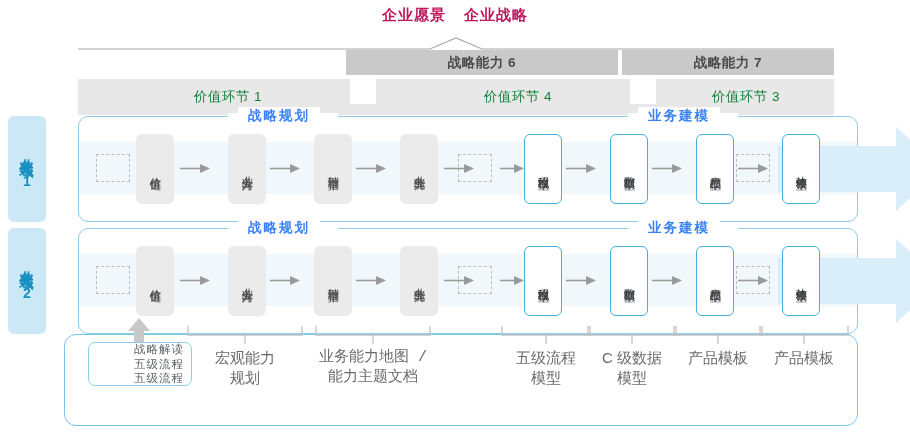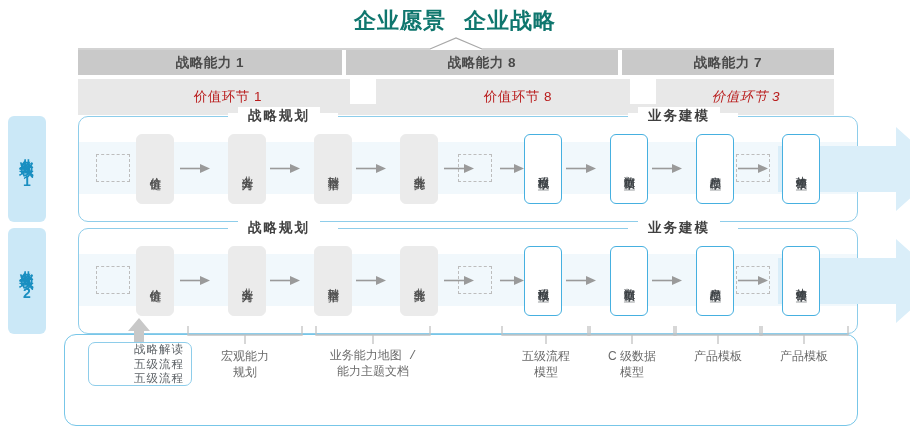--- a/index.html
+++ b/index.html
@@ -9,22 +9,22 @@
     font-family:"Liberation Sans","DejaVu Sans",sans-serif;
     overflow:hidden;
     position:relative;
   }
   .stage{position:absolute;left:0;top:0;width:910px;height:432px;}
 
   
   .top-titles{
     position:absolute;left:0;top:6px;width:910px;
     text-align:center;
-    color:#0f766e;
-    font-size:22px;font-weight:bold;
+    color:#be185d;
+    font-size:15px;font-weight:bold;
     letter-spacing:1px;
   }
   .top-titles span{display:inline-block;}
   .gap-t{display:inline-block;width:18px;}
 
   
   .peak-line{position:absolute;left:78px;top:36px;width:756px;height:14px;}
 
   
   .cap-row{position:absolute;left:78px;top:50px;width:756px;height:25px;}
@@ -36,28 +36,28 @@
     letter-spacing:.5px;
   }
   .cap1{left:0;width:264px;}
   .cap2{left:268px;width:272px;}
   .cap3{left:544px;width:212px;}
 
   
   .vc-row{position:absolute;left:78px;top:79px;width:756px;height:25px;}
   .vc{
     position:absolute;top:0;height:36px;
-    background:#e8e8e8;color:#b91c1c;
+    background:#e8e8e8;color:#15803d;
     font-size:13.5px;
     display:flex;align-items:center;justify-content:center;
     letter-spacing:.5px;
   }
   .vc1{left:0;width:300px;}
   .vc2{left:300px;width:280px;}
-  .vc3{left:580px;width:176px;font-style:italic;}
+  .vc3{left:580px;width:176px;}
   .vnotch{
     position:absolute;top:0;height:25px;width:26px;
     background:#ffffff;
     z-index:3;
   }
   .vnotch svg{display:block;}
 
   
   .domain{
     position:absolute;left:8px;width:38px;
@@ -97,21 +97,21 @@
   
   .bigarrow{
     position:absolute;left:700px;top:8px;width:165px;height:90px;
     z-index:1;
   }
 
   
   .sect-title{
     position:absolute;top:-9px;
     background:#ffffff;padding:0 10px;
-    color:#404040;font-size:13.5px;font-weight:bold;
+    color:#3b82f6;font-size:13.5px;font-weight:bold;
     letter-spacing:2px;
     z-index:6;
   }
   .sect-sp{left:160px;}
   .sect-bm{left:560px;text-align:center;}
   
   .gapmask{position:absolute;top:-3px;height:6px;background:#ffffff;z-index:5;}
 
   
   .dashbox{
@@ -140,21 +140,21 @@
 
   
   .arrow{
     position:absolute;top:47px;width:30px;height:11px;z-index:4;
   }
 
   
   .bracket{position:absolute;z-index:4;}
   .blabel{
     position:absolute;text-align:center;
-    color:#6a6a6a;font-size:12px;line-height:1.35;
+    color:#6a6a6a;font-size:15px;line-height:1.35;
     z-index:4;
   }
   .upArrow{position:absolute;z-index:6;}
 
   .srcbox{
     position:absolute;left:88px;top:342px;width:104px;height:44px;
     border:1.3px solid #8ecdea;border-radius:7px;background:#ffffff;
     display:flex;align-items:center;justify-content:flex-start;
     z-index:7;box-sizing:border-box;padding-left:45px;
   }
@@ -185,37 +185,34 @@
 
   <div class="top-titles">
     <span>企业愿景</span><span class="gap-t"></span><span>企业战略</span>
   </div>
 
   <svg class="peak-line" viewBox="0 0 756 14" preserveAspectRatio="none">
     <path d="M0 13 L352 13 L378 2 L404 13 L756 13" fill="none" stroke="#a8a8a8" stroke-width="1.2"></path>
   </svg>
 
   <div class="cap-row">
-    <div class="cap cap1">
-        <span>战略能力 1</span>
-      </div>
     <div class="cap cap2">
-        <span>战略能力 8</span>
+        <span>战略能力 6</span>
       </div>
     <div class="cap cap3">
         <span>战略能力 7</span>
       </div>
   </div>
 
   <div class="vc-row">
     <div class="vc vc1">
         <span>价值环节 1</span>
       </div>
     <div class="vc vc2">
-        <span>价值环节 8</span>
+        <span>价值环节 4</span>
       </div>
     <div class="vc vc3">
         <span>价值环节 3</span>
       </div>
 
     <div class="vnotch" style="left:272px;">
       <svg width="26" height="25" viewBox="0 0 26 25">
           <path d="M0 0 L26 0 L26 25 L0 25 L22 12.5 Z" fill="#ffffff"></path>
           <path d="M0 0 L0 6 L13 12.5 L0 19 L0 25 L26 12.5 Z" fill="#ffffff"></path>
         </svg>

